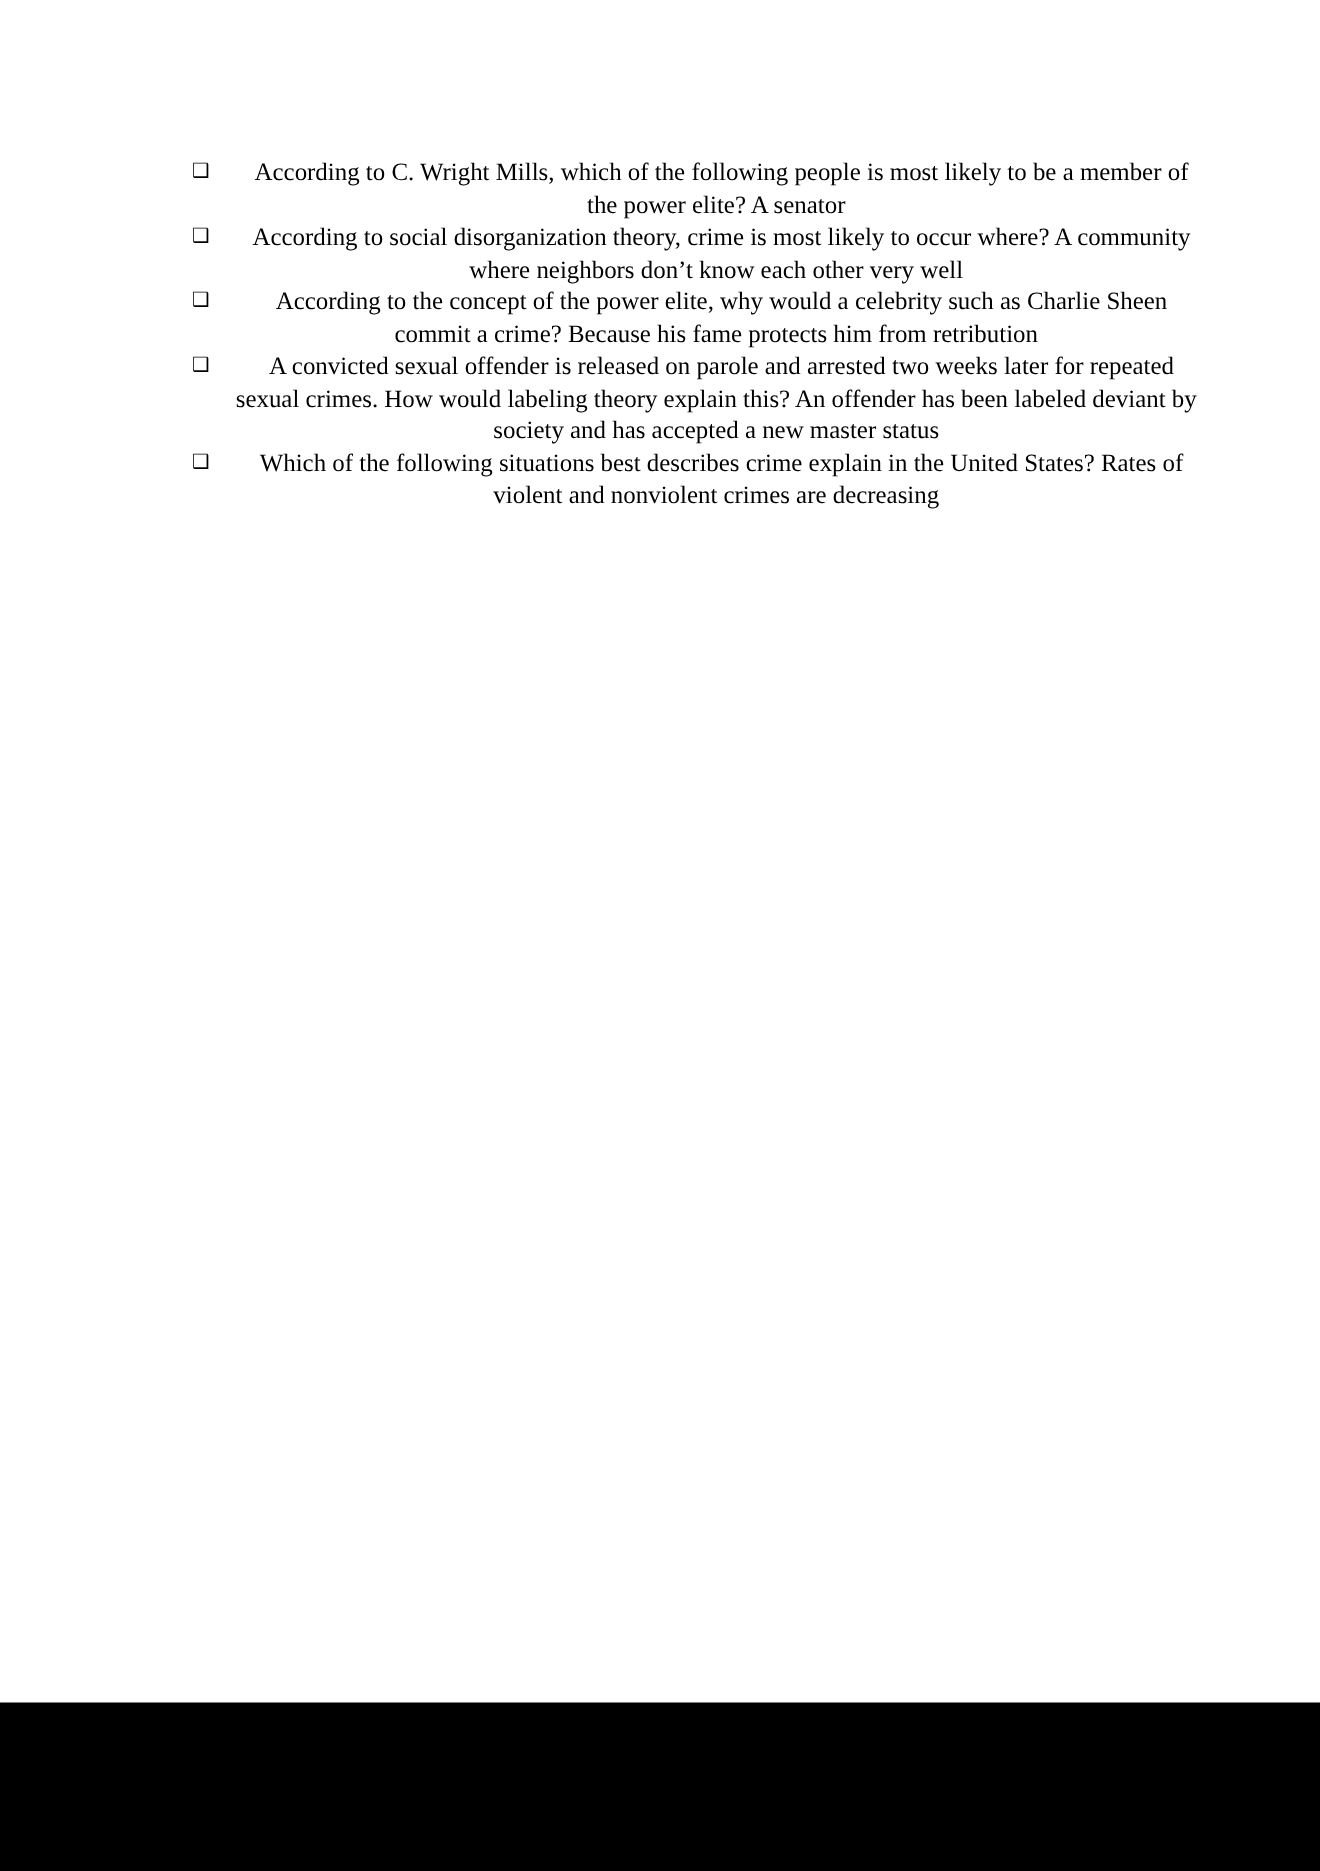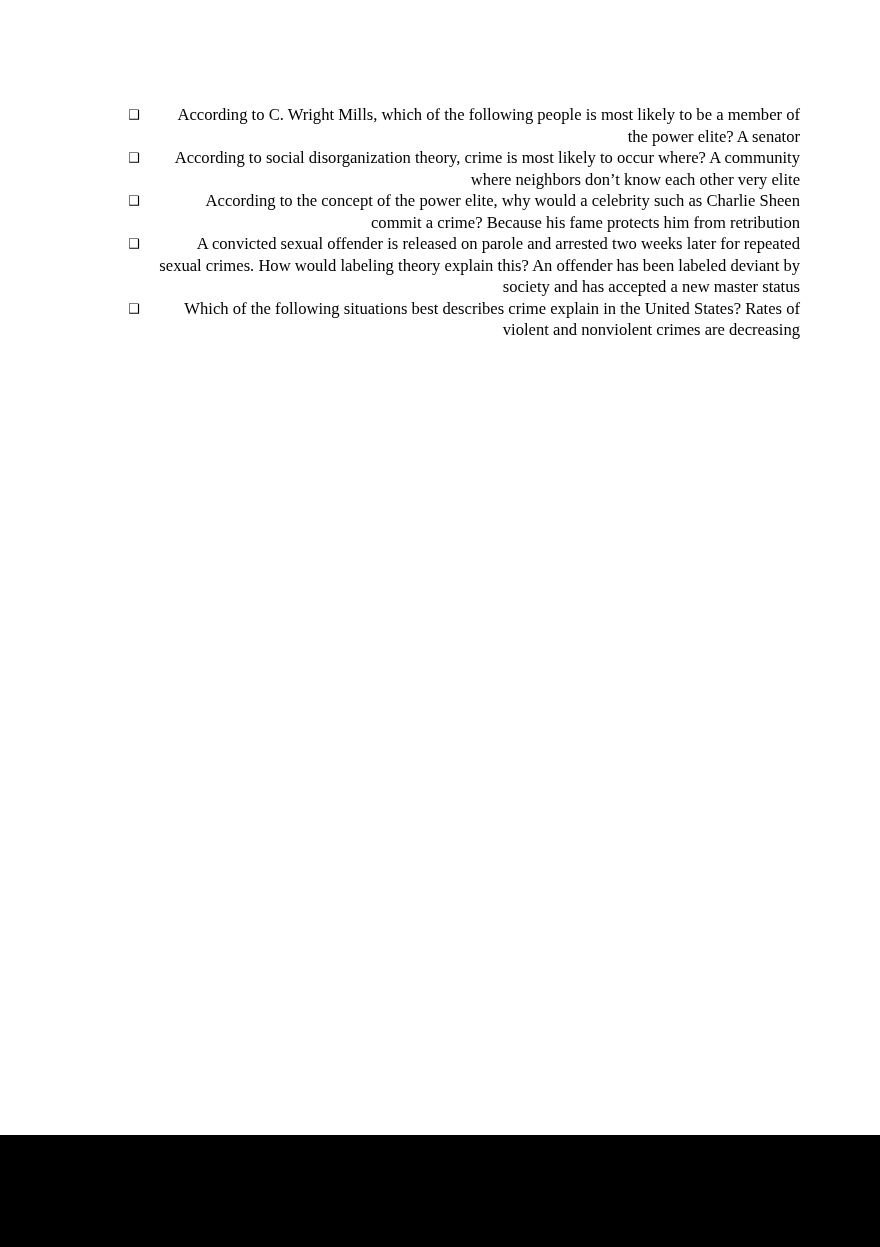--- a/index.html
+++ b/index.html
@@ -48,41 +48,41 @@
     flex: 0 0 auto;
     width: 27px;
     font-family: "DejaVu Sans", sans-serif;
     font-size: 13px;
     line-height: 21.5px;
     color: #000000;
     text-align: left;
   }
   .bullet-text {
     flex: 1 1 auto;
-    text-align: right;
+    text-align: center;
     text-indent: 7px;
   }
 </style>
 </head>
 <body>
 
 <div class="page">
 
   <div class="document-body">
 
     <div class="bullet-list">
 
       <div class="bullet-item">
         <span class="bullet-marker">❑</span>
         <span class="bullet-text">According to C. Wright Mills, which of the following people is most likely to be a member of the power elite? A senator</span>
       </div>
 
       <div class="bullet-item">
         <span class="bullet-marker">❑</span>
-        <span class="bullet-text">According to social disorganization theory, crime is most likely to occur where? A community where neighbors don’t know each other very elite</span>
+        <span class="bullet-text">According to social disorganization theory, crime is most likely to occur where? A community where neighbors don’t know each other very well</span>
       </div>
 
       <div class="bullet-item">
         <span class="bullet-marker">❑</span>
         <span class="bullet-text">According to the concept of the power elite, why would a celebrity such as Charlie Sheen commit a crime? Because his fame protects him from retribution</span>
       </div>
 
       <div class="bullet-item">
         <span class="bullet-marker">❑</span>
         <span class="bullet-text">A convicted sexual offender is released on parole and arrested two weeks later for repeated sexual crimes. How would labeling theory explain this? An offender has been labeled deviant by society and has accepted a new master status</span>

